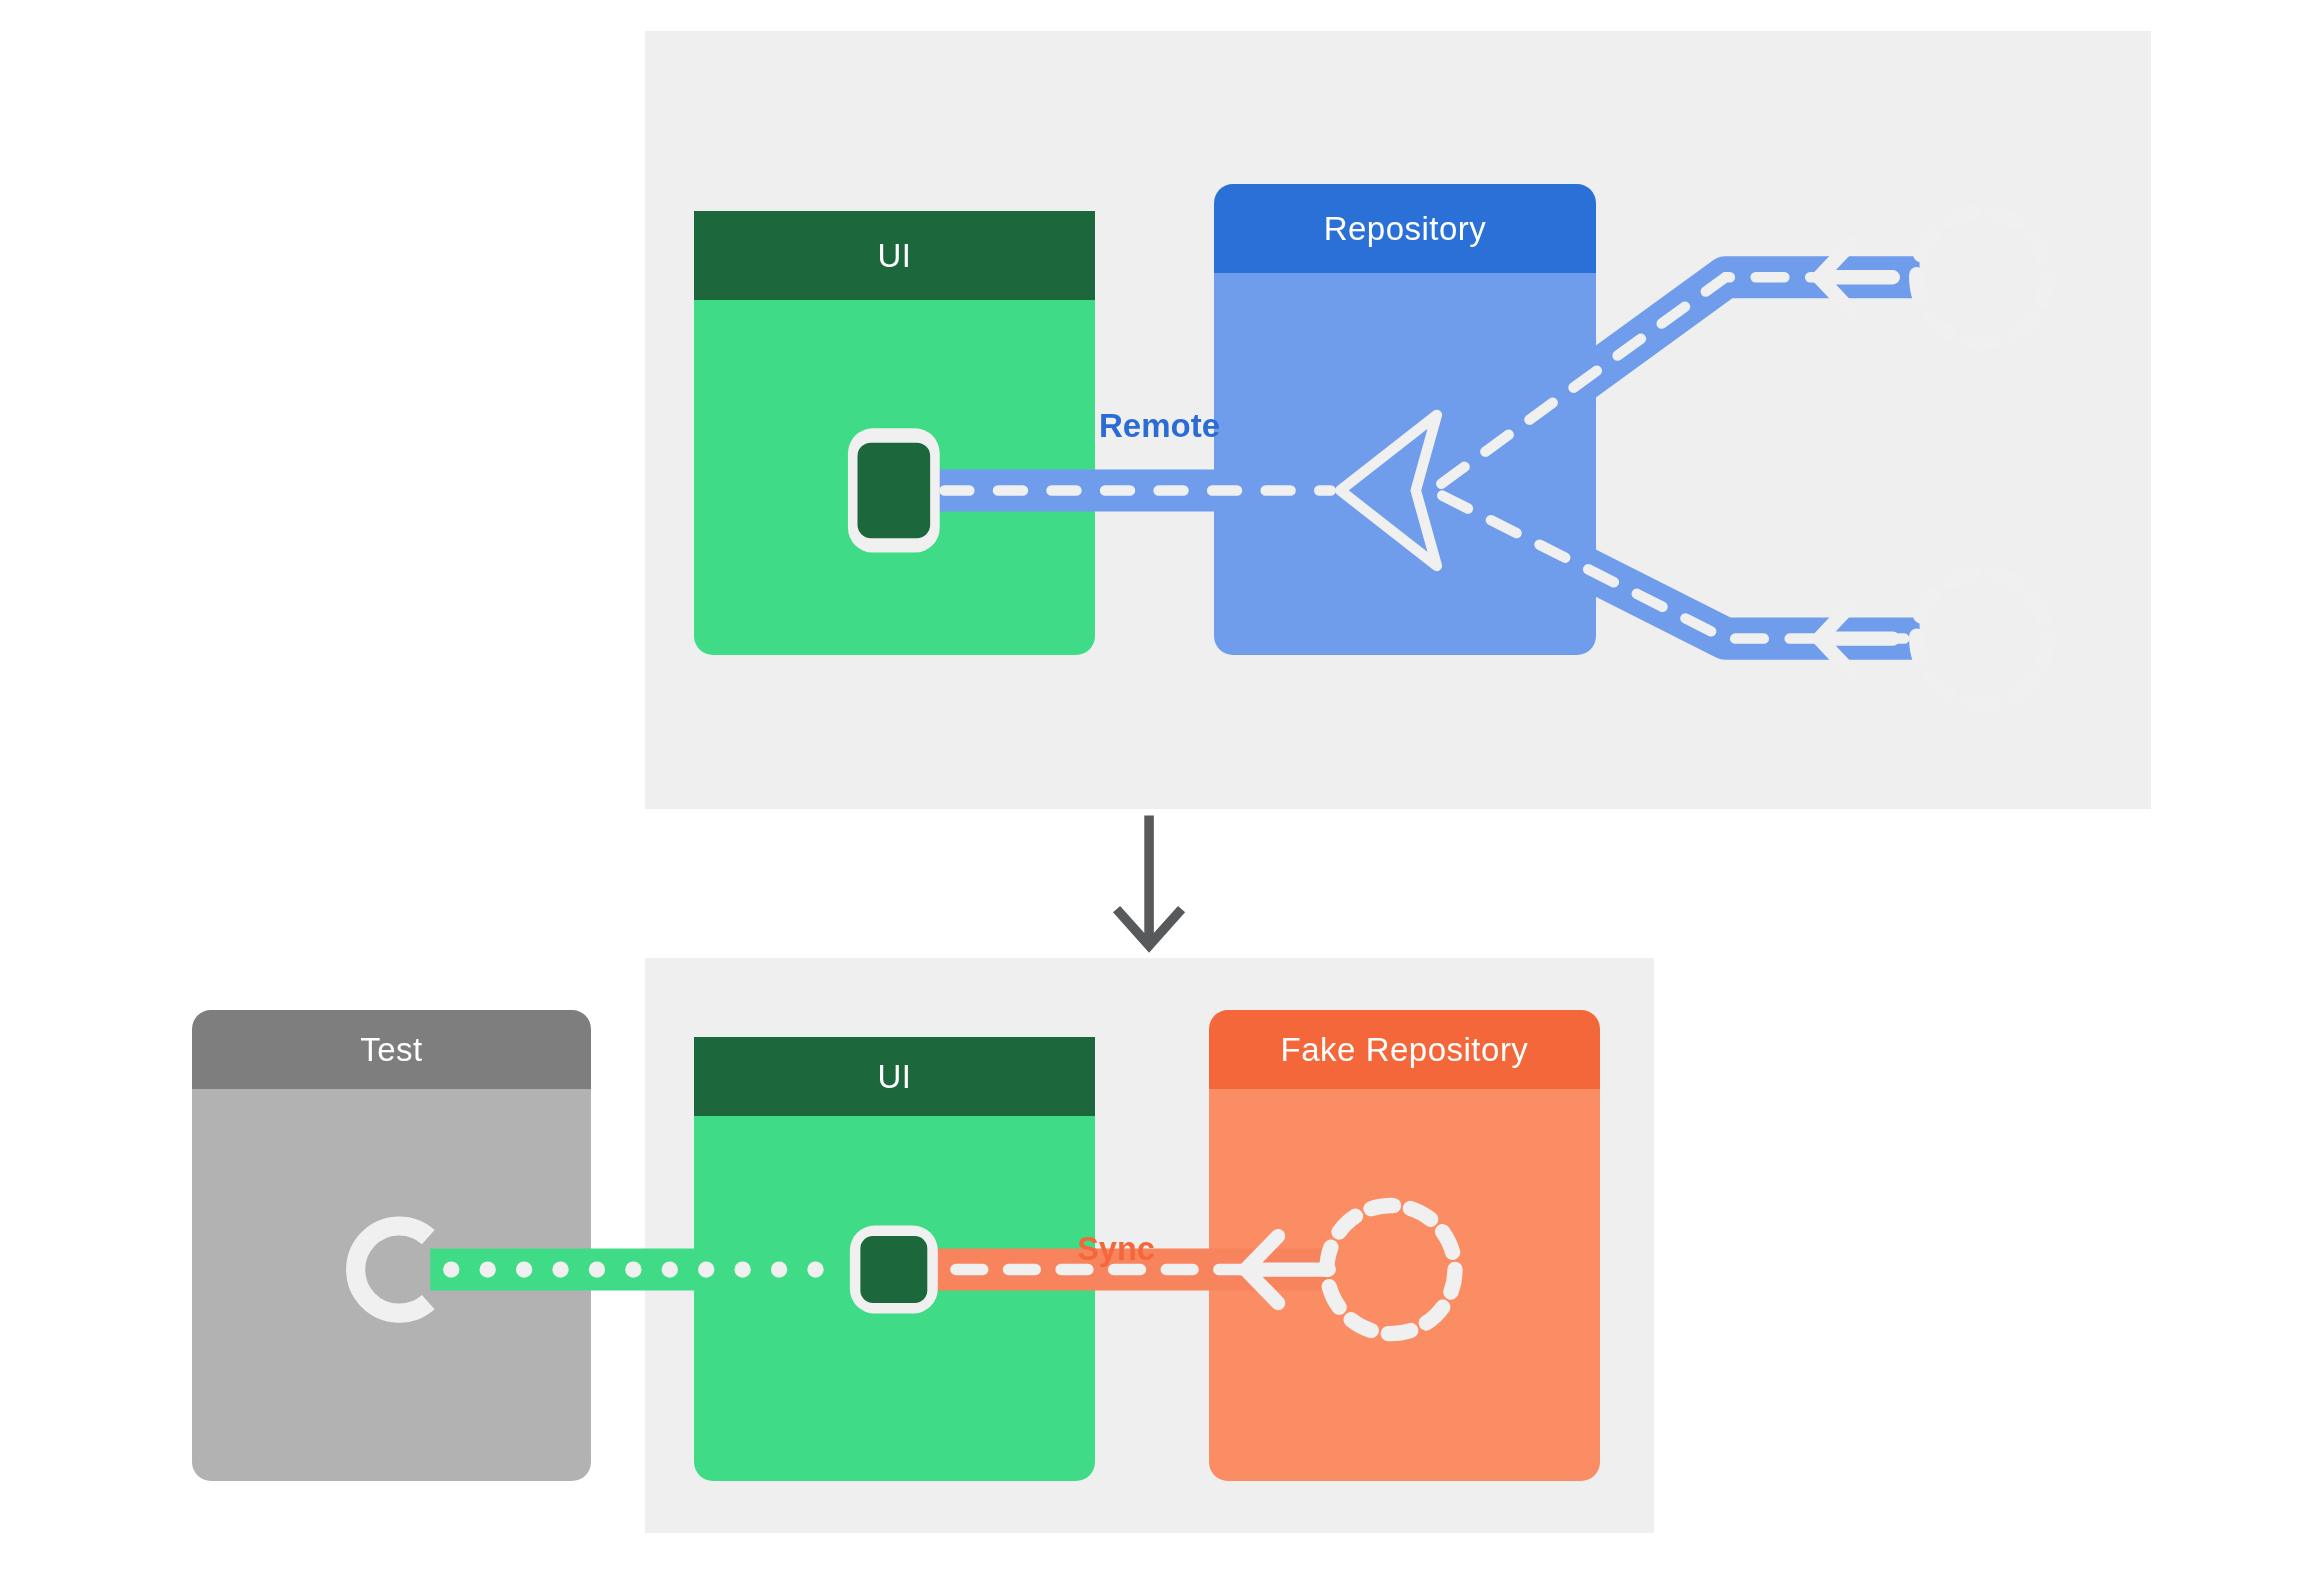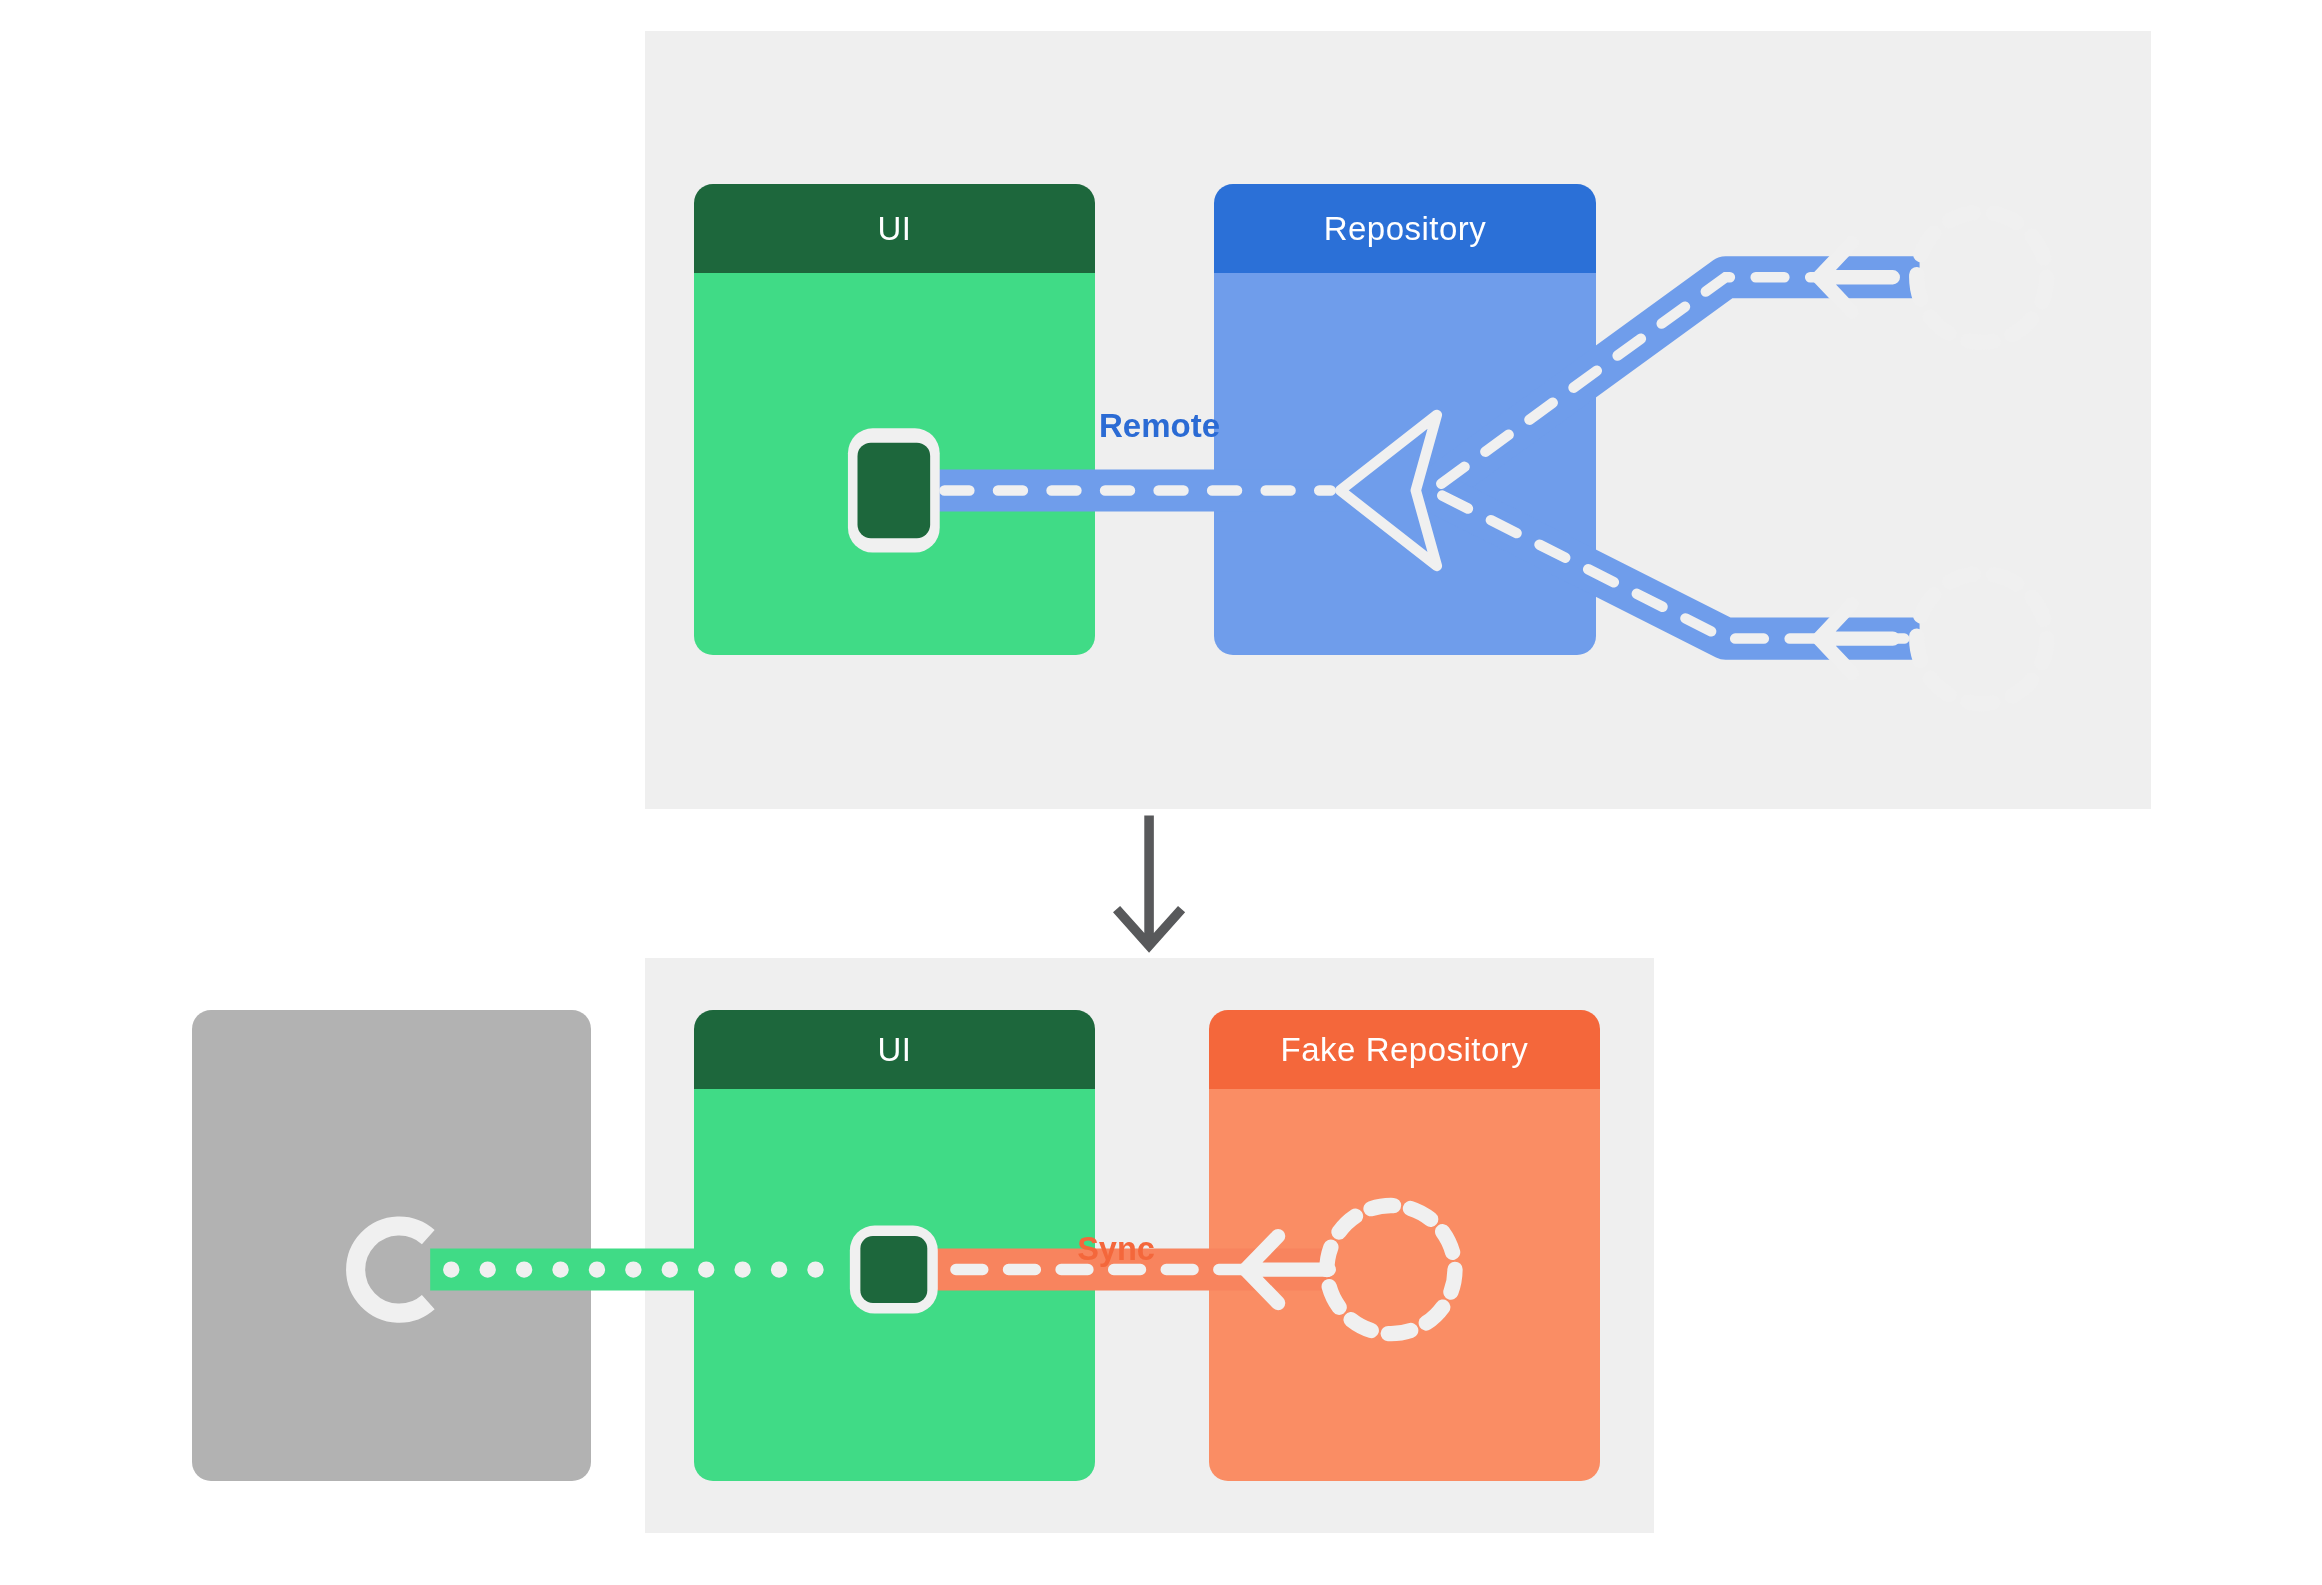--- a/index.html
+++ b/index.html
@@ -9,21 +9,21 @@
   }
   .panel{position:absolute;background:var(--panel-bg);}
   .card{position:absolute;border-radius:19px;overflow:hidden;display:flex;flex-direction:column;}
   .card-header{flex:0 0 auto;display:flex;align-items:center;justify-content:center;}
   .card-body{flex:1 1 auto;}
   .card-title{
     color:var(--title-text);font-size:33px;line-height:40px;text-align:center;
     letter-spacing:0.5px;
   }
   .narrow-title .card-title{max-width:287px;}
-  .h-green{background:var(--green-header);}   .b-green{background:var(--green-body);}
+  .h-green{background:var(--green-header);margin-top:27px;}   .b-green{background:var(--green-body);}
   .h-blue{background:var(--blue-header);}     .b-blue{background:var(--blue-body);}
   .h-orange{background:var(--orange-header);} .b-orange{background:var(--orange-body);}
   .h-gray{background:var(--gray-header);}     .b-gray{background:var(--gray-body);}
   .overlay{position:absolute;left:0;top:0;}
   .conn-label{position:absolute;font-weight:bold;text-align:center;}
   .label-async{left:1099px;top:407px;width:99px;font-size:33px;color:var(--label-blue);}
   .label-sync{left:1073px;top:1214px;width:86px;font-size:32.5px;color:var(--label-orange);margin-top:17px;}
 </style>
 </head>
 <body>
@@ -43,20 +43,23 @@
   <div class="card" style="left:1214px;top:184px;width:382px;height:471px">
     <div class="card-header h-blue" style="height:89px">
       <span class="card-title">Repository</span>
     </div>
     <div class="card-body b-blue"></div>
   </div>
 
 
 
   <div class="card" style="left:192px;top:1010px;width:399px;height:471px">
+    <div class="card-header h-gray" style="height:79px">
+      <span class="card-title">Test</span>
+    </div>
     <div class="card-body b-gray"></div>
   </div>
 
   <div class="card" style="left:694px;top:1010px;width:401px;height:471px">
     <div class="card-header h-green" style="height:79px">
       <span class="card-title">UI</span>
     </div>
     <div class="card-body b-green"></div>
   </div>
 

